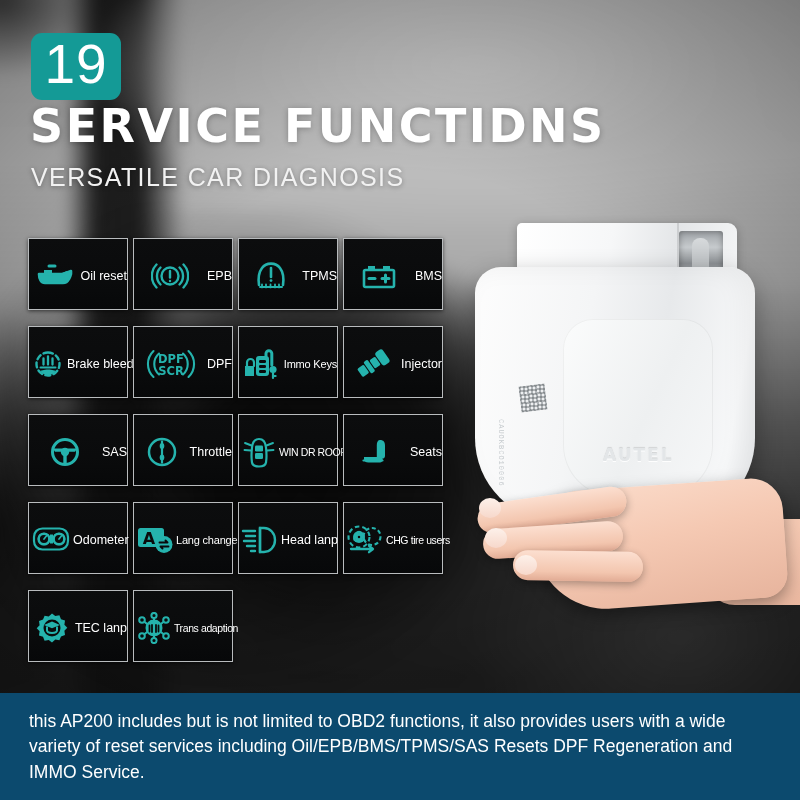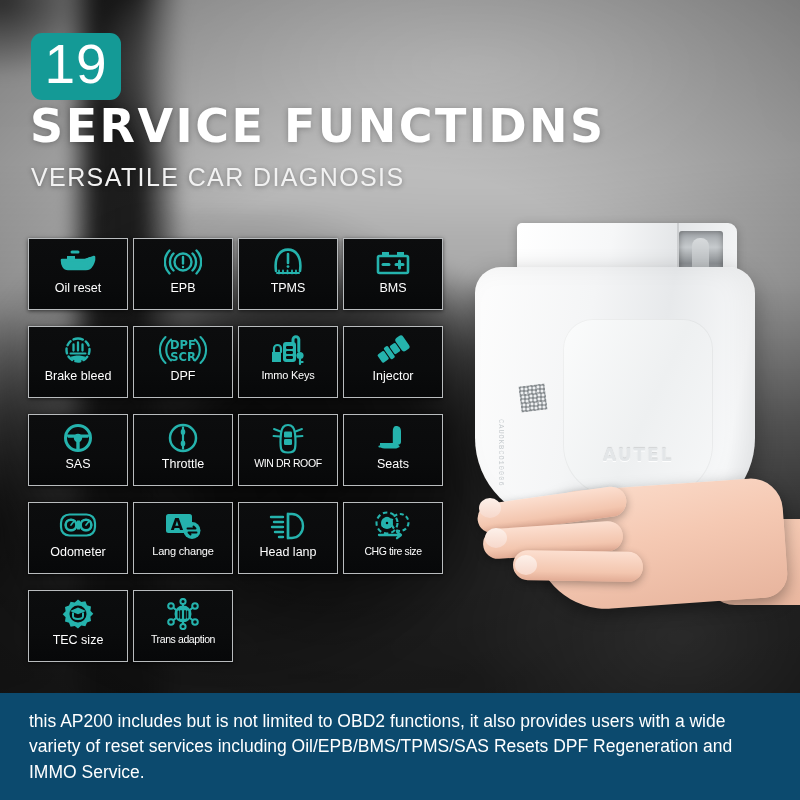--- a/index.html
+++ b/index.html
@@ -75,21 +75,21 @@
     position:absolute;left:28px;top:238px;
     width:428px;
     display:grid;grid-template-columns:repeat(4,100px);
     gap:16px 5px;
   }
   .tile{
     width:100px;height:72px;
     background:linear-gradient(180deg,#0c0d0e 0%,#0a0b0c 60%,#070809 100%);
     border:1px solid #b9bcbe;
     box-sizing:border-box;
-    display:flex;flex-direction:column;align-items:center;justify-content:flex-start;
+    display:flex;flex-direction:row;align-items:center;justify-content:flex-start;
     padding-top:4px;
     box-shadow:0 1px 4px rgba(0,0,0,.6);
   }
   .tile .ic{
     height:38px;width:100%;
     display:flex;align-items:center;justify-content:center;
   }
   .tile .ic svg{display:block;}
   .tile .lb{
     color:#fff;font-size:12.5px;line-height:1;
@@ -418,35 +418,35 @@
           <circle cx="28" cy="12.5" r="8.5" stroke-dasharray="4 2.6"></circle>
           <circle cx="15" cy="13" r="10.5" stroke-dasharray="4.5 3"></circle>
           <circle cx="15" cy="13" r="6" fill="#25b3ad" stroke="none"></circle>
           <circle cx="15" cy="13" r="2.3" fill="#0a0b0c"></circle>
           <circle cx="15" cy="9" r="1.2" fill="#0a0b0c"></circle>
           <circle cx="18.6" cy="15" r="1.2" fill="#0a0b0c"></circle>
           <circle cx="11.4" cy="15" r="1.2" fill="#0a0b0c"></circle>
           <path d="M7 25h22l-4-3.2M29 25l-4 3.2" stroke-width="2.3" stroke-linecap="round" stroke-linejoin="round" fill="none"></path>
         </svg>
       </div>
-      <div class="lb xsm">CHG tire size</div>
+      <div class="lb xsm">CHG tire users</div>
     </div>
 
     <div class="tile" style="border-color: rgb(185, 188, 190);">
       <div class="ic">
         <svg width="36" height="32" viewBox="0 0 36 32" fill="none">
           <g fill="#25b3ad">
             <path d="M18 1.5l3.3 2.6 4.1-.8 1.6 3.9 4 1.4-.6 4.2 2.9 3-2.9 3 .6 4.2-4 1.4-1.6 3.9-4.1-.8L18 30.5l-3.3-2.6-4.1.8-1.6-3.9-4-1.4.6-4.2-2.9-3 2.9-3-.6-4.2 4-1.4 1.6-3.9 4.1.8z"></path>
           </g>
           <circle cx="18" cy="16" r="8.5" fill="#0a0b0c"></circle>
           <path d="M18 9.5l8 3.4-8 3.4-8-3.4z" fill="#25b3ad"></path>
           <path d="M13 14.5v3.8c0 1.6 2.2 2.7 5 2.7s5-1.1 5-2.7v-3.8" stroke="#25b3ad" stroke-width="2" fill="none"></path>
         </svg>
       </div>
-      <div class="lb">TEC size</div>
+      <div class="lb">TEC lanp</div>
     </div>
 
     <div class="tile" style="border-color: rgb(185, 188, 190);">
       <div class="ic">
         <svg width="40" height="32" viewBox="0 0 40 32" fill="none" stroke="#25b3ad" stroke-width="2">
           <circle cx="20" cy="16" r="8.5" fill="#25b3ad" stroke="none"></circle>
           <path d="M15.5 13.5v6M18 13v7M22 13v7M24.5 13.5v6" stroke="#0a0b0c" stroke-width="1.8" stroke-linecap="round"></path>
           <circle cx="8" cy="8" r="2.8"></circle>
             <circle cx="32" cy="8" r="2.8"></circle>
           <circle cx="8" cy="24" r="2.8"></circle>

